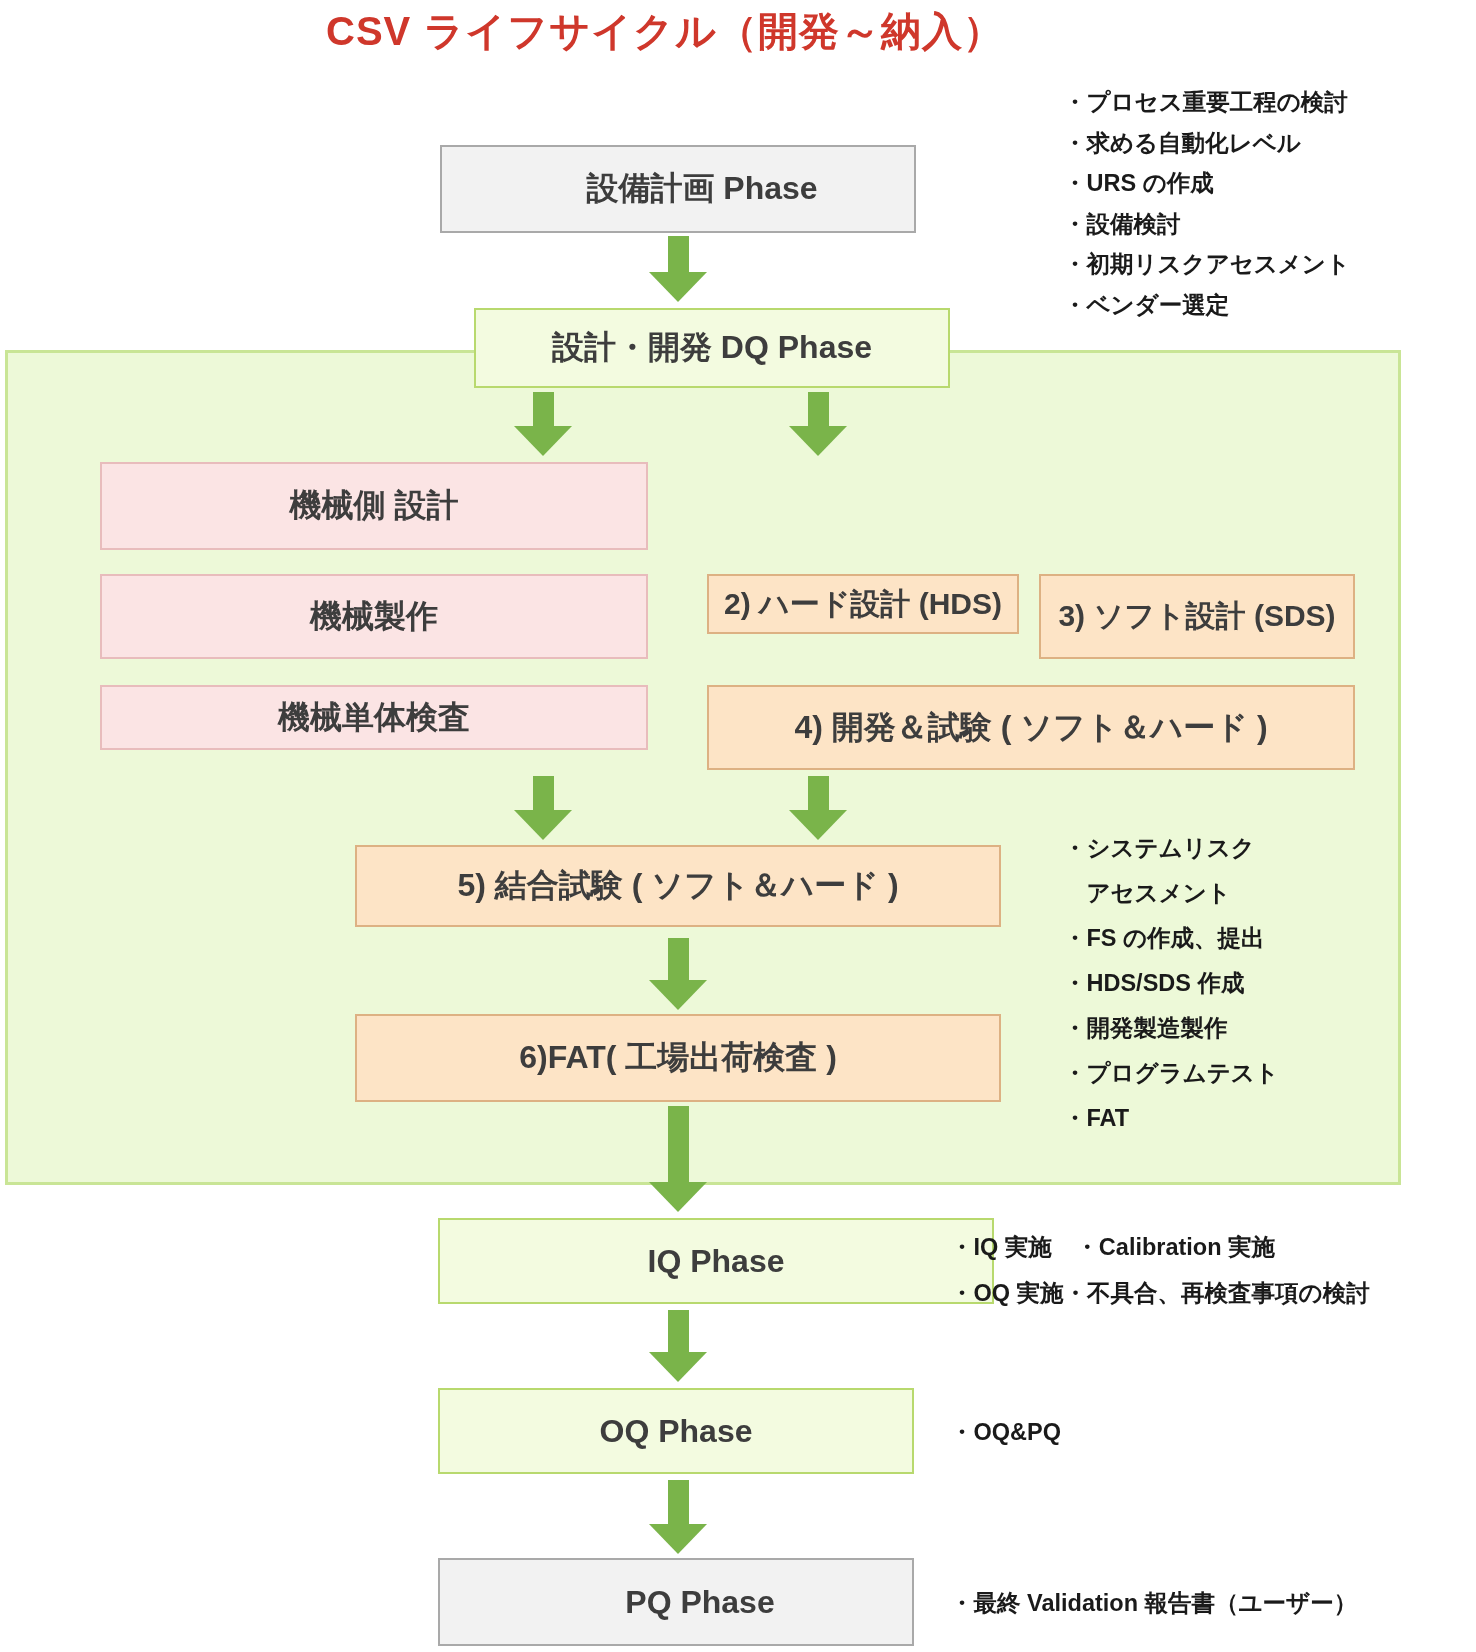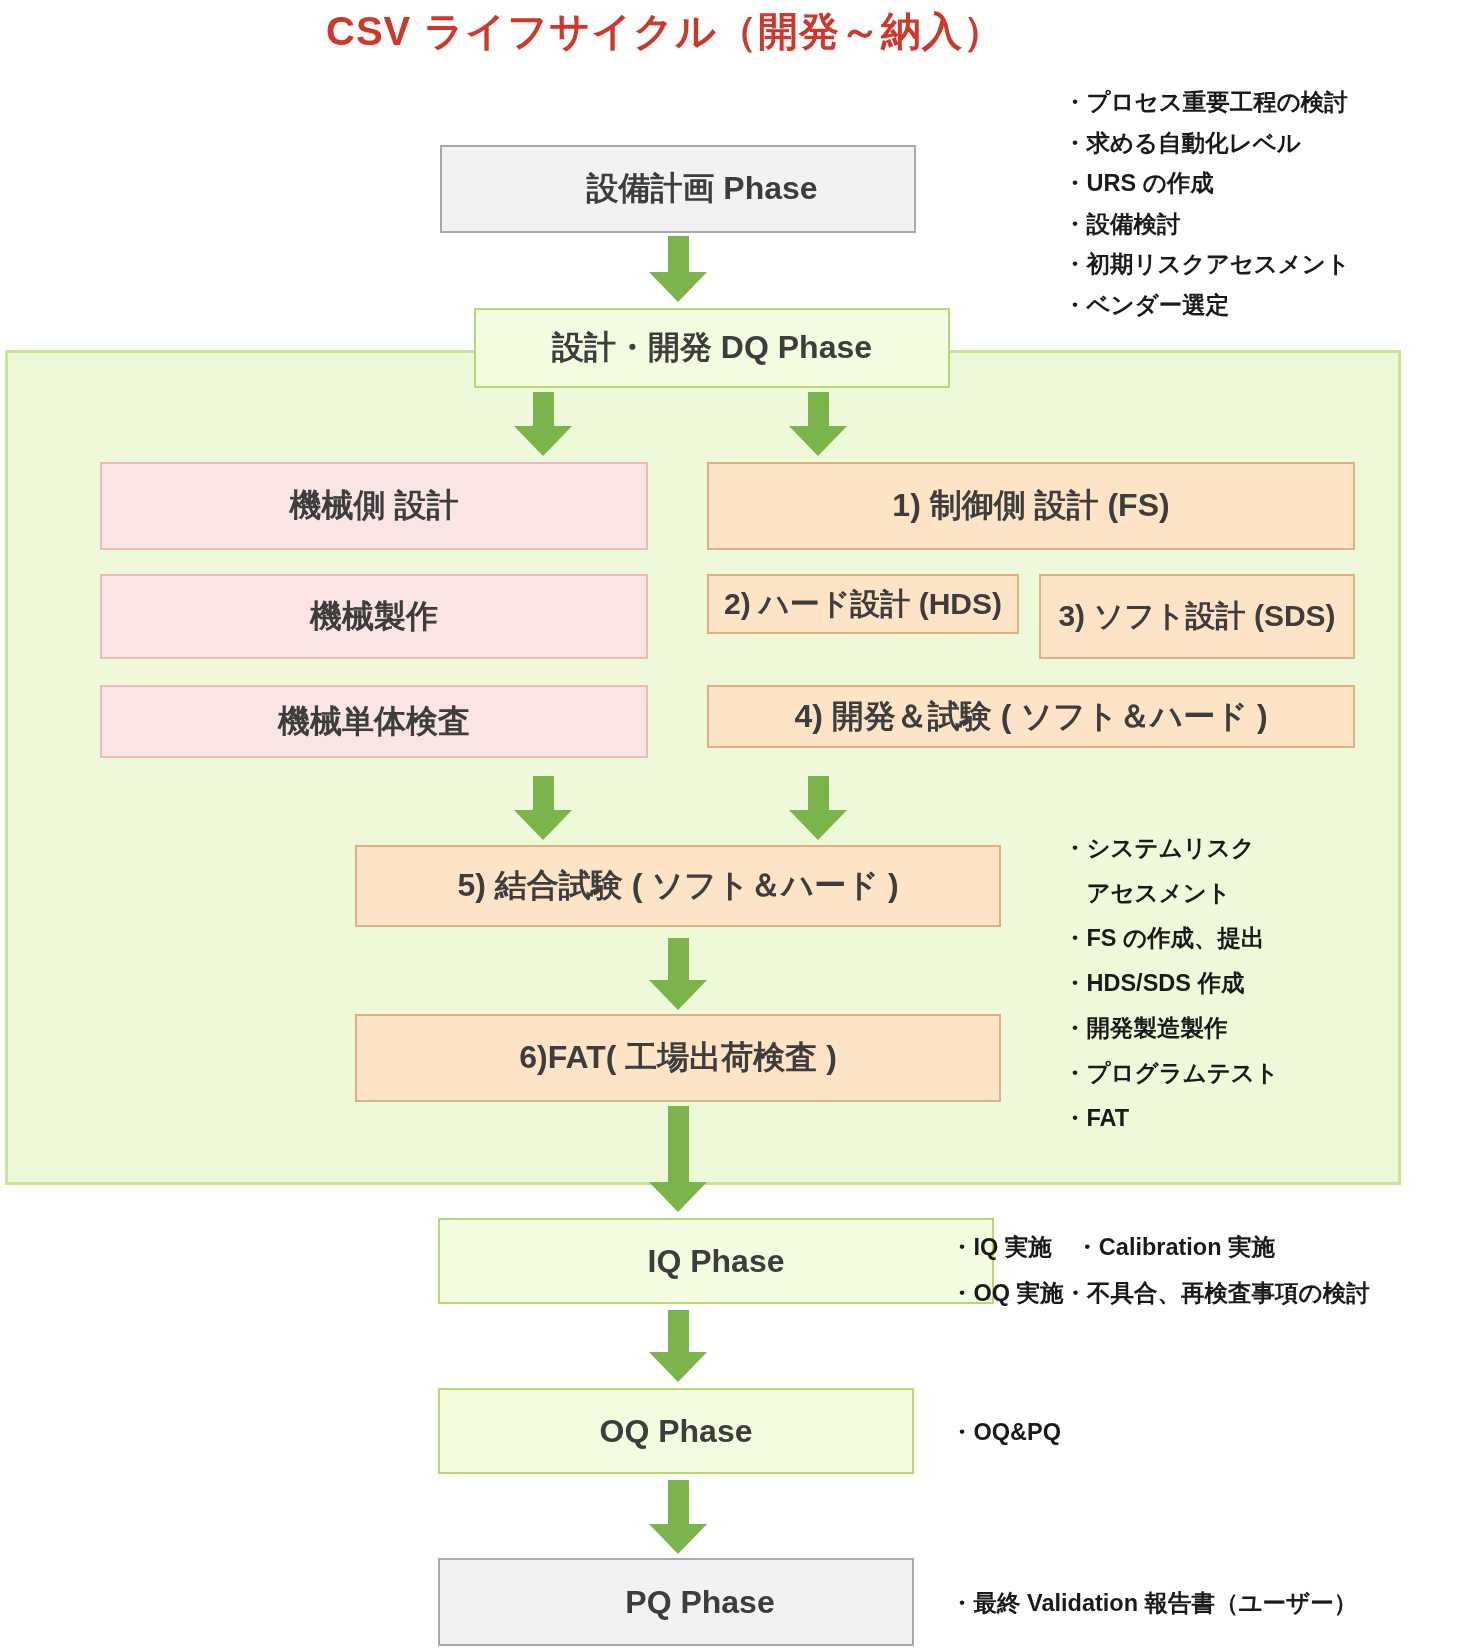--- a/index.html
+++ b/index.html
@@ -76,28 +76,27 @@
   <div class="arrow" style="left:514px;top:392px;height:64px;">
     <div class="arrow-stem"></div>
     <div class="arrow-head"></div>
   </div>
   <div class="arrow" style="left:789px;top:392px;height:64px;">
     <div class="arrow-stem"></div>
     <div class="arrow-head"></div>
   </div>
 
   <div class="box pink" style="left:100px;top:462px;width:548px;height:88px;">機械側 設計</div>
-  <div class="box orange" style="left:707px;top:462px;width:648px;height:88px;">1) 制御側 設計 (FS)</div>
 
   <div class="box pink" style="left:100px;top:574px;width:548px;height:85px;">機械製作</div>
   <div class="box orange small" style="left:707px;top:574px;width:312px;height:60px;">2) ハード設計 (HDS)</div>
   <div class="box orange small" style="left:1039px;top:574px;width:316px;height:85px;">3) ソフト設計 (SDS)</div>
 
-  <div class="box pink" style="left:100px;top:685px;width:548px;height:73px;">機械単体検査</div>
-  <div class="box orange" style="left:707px;top:685px;width:648px;height:63px;">4) 開発＆試験 ( ソフト＆ハード )</div>
+  <div class="box pink" style="left:100px;top:685px;width:548px;height:65px;">機械単体検査</div>
+  <div class="box orange" style="left:707px;top:685px;width:648px;height:85px;">4) 開発＆試験 ( ソフト＆ハード )</div>
 
   <div class="arrow" style="left:514px;top:776px;height:64px;">
     <div class="arrow-stem"></div>
     <div class="arrow-head"></div>
   </div>
   <div class="arrow" style="left:789px;top:776px;height:64px;">
     <div class="arrow-stem"></div>
     <div class="arrow-head"></div>
   </div>
 

